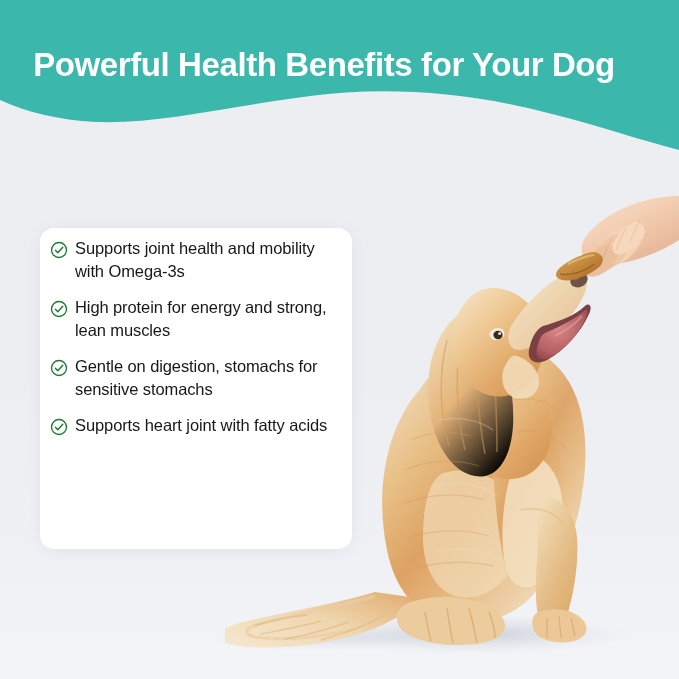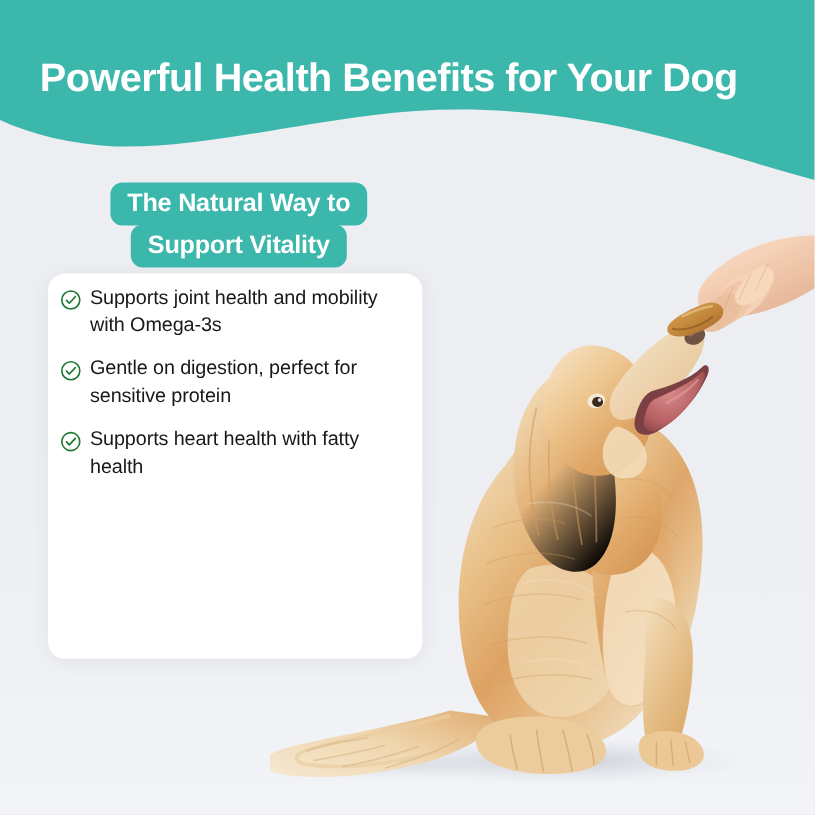--- a/index.html
+++ b/index.html
@@ -343,50 +343,53 @@
   <svg class="header-wave" viewBox="0 0 679 190" preserveAspectRatio="none">
     <path d="M0 0 L679 0 L679 150
              C 640 140, 600 126, 552 114
              C 470 92, 386 86, 310 96
              C 230 106, 160 124, 96 122
              C 58 120, 26 112, 0 100 Z" fill="#3cb7ab"></path>
   </svg>
 
   <div class="header-title">Powerful Health Benefits for Your Dog</div>
 
-  <div class="badge">
-    <div class="badge-line">The Natural Way to</div>
-    <div class="badge-line">Support Vitality</div>
-  </div>
 
   <div class="benefit-card">
     <ul class="benefit-list">
 
       <li class="benefit-item">
         <svg class="check-icon" viewBox="0 0 24 24">
           <circle cx="12" cy="12" r="10" fill="none" stroke="#1e7a33" stroke-width="1.8"></circle>
           <path d="M7.2 12.4 L10.4 15.6 L17 8.4" fill="none" stroke="#1e7a33" stroke-width="1.9" stroke-linecap="round" stroke-linejoin="round"></path>
         </svg>
         <span class="benefit-text">Supports joint health and mobility with Omega-3s</span>
       </li>
 
-
       <li class="benefit-item">
         <svg class="check-icon" viewBox="0 0 24 24">
           <circle cx="12" cy="12" r="10" fill="none" stroke="#1e7a33" stroke-width="1.8"></circle>
           <path d="M7.2 12.4 L10.4 15.6 L17 8.4" fill="none" stroke="#1e7a33" stroke-width="1.9" stroke-linecap="round" stroke-linejoin="round"></path>
         </svg>
-        <span class="benefit-text">Gentle on digestion, perfect for sensitive protein</span>
+        <span class="benefit-text">High protein for energy and strong, lean muscles</span>
       </li>
 
       <li class="benefit-item">
         <svg class="check-icon" viewBox="0 0 24 24">
           <circle cx="12" cy="12" r="10" fill="none" stroke="#1e7a33" stroke-width="1.8"></circle>
           <path d="M7.2 12.4 L10.4 15.6 L17 8.4" fill="none" stroke="#1e7a33" stroke-width="1.9" stroke-linecap="round" stroke-linejoin="round"></path>
         </svg>
-        <span class="benefit-text">Supports heart health with fatty health</span>
+        <span class="benefit-text">Gentle on digestion, stomachs for sensitive stomachs</span>
+      </li>
+
+      <li class="benefit-item">
+        <svg class="check-icon" viewBox="0 0 24 24">
+          <circle cx="12" cy="12" r="10" fill="none" stroke="#1e7a33" stroke-width="1.8"></circle>
+          <path d="M7.2 12.4 L10.4 15.6 L17 8.4" fill="none" stroke="#1e7a33" stroke-width="1.9" stroke-linecap="round" stroke-linejoin="round"></path>
+        </svg>
+        <span class="benefit-text">Supports heart joint with fatty acids</span>
       </li>
 
 
     </ul>
   </div>
 
 </div>
 
 </body></html>

